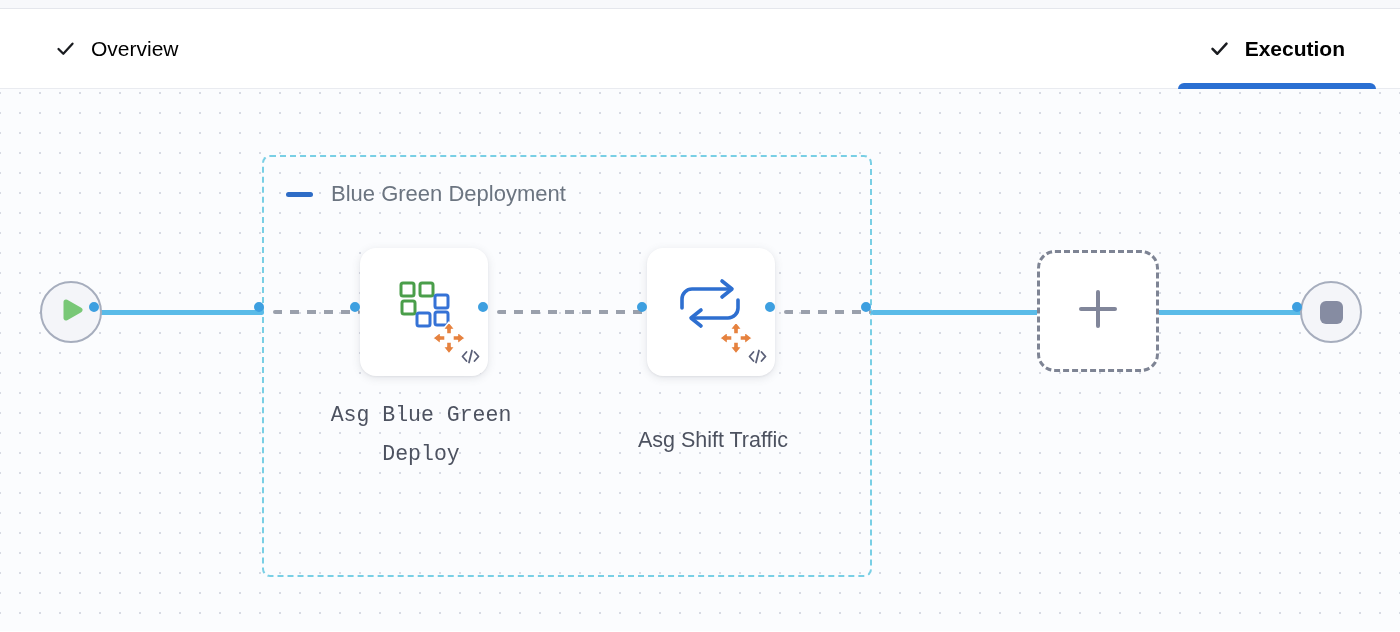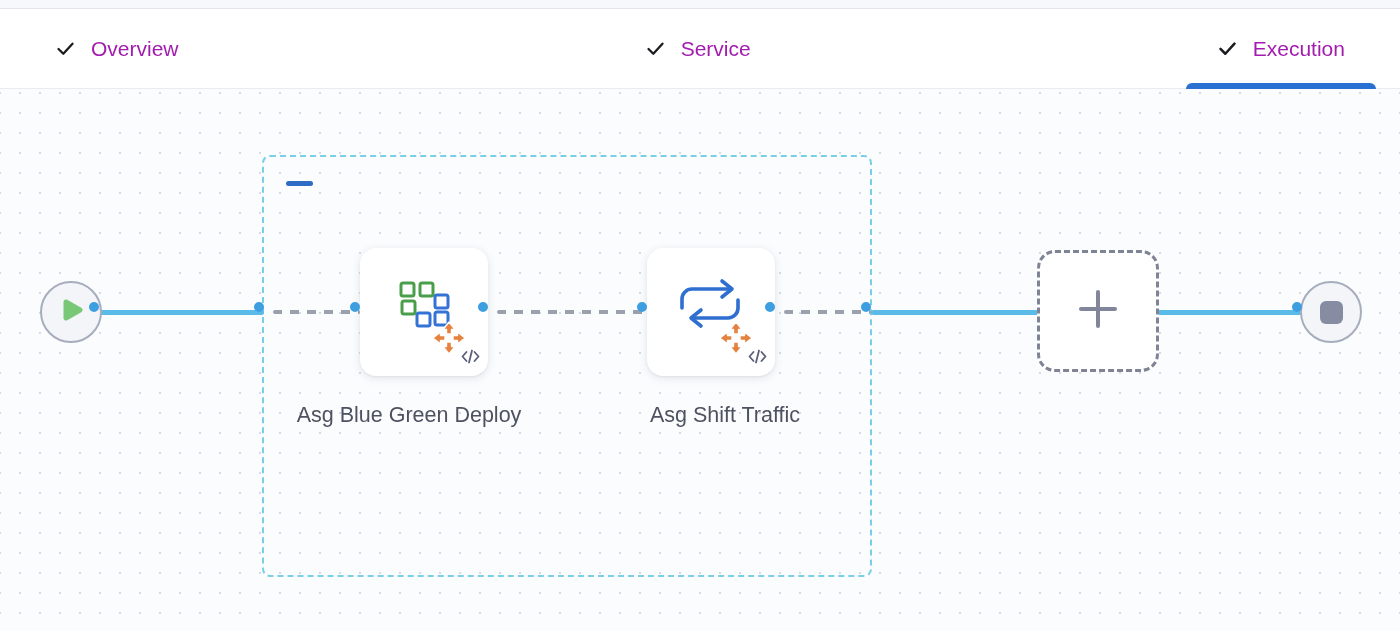--- a/index.html
+++ b/index.html
@@ -7,23 +7,23 @@
               font-family:"Liberation Sans","DejaVu Sans",sans-serif; }
 
   
   .top-strip { height:9px; background:#f7f8fb; border-bottom:1px solid #e4e6ec; }
 
   
   .tabbar { height:80px; background:#ffffff; border-bottom:1px solid #e9ebf0;
             display:flex; align-items:stretch; justify-content:space-between;
             padding:0 55px; }
   .tab { position:relative; display:flex; align-items:center; gap:15px;
-         font-size:21px; color:#a21caf; cursor:pointer; }
+         font-size:21px; color:#000000; cursor:pointer; }
   .tab .check-icon { display:flex; align-items:center; }
-  .tab.active { font-weight:400; }
+  .tab.active { font-weight:700; }
   .tab.active::after { content:''; position:absolute; left:-31px; right:-31px;
          bottom:-1px; height:6px; background:#2a6fd2; border-radius:6px 6px 0 0; }
 
   
   .canvas { position:relative; width:1400px; height:542px; background:#fbfcfe;
             background-image:radial-gradient(#d7dae3 1.2px, transparent 1.3px);
             background-size:20px 20px; background-position:10px 14px; }
 
   
   .group-box { position:absolute; left:262px; top:66px; width:610px; height:422px;
@@ -61,61 +61,54 @@
 
   
   .add-step-card { position:absolute; left:1037px; top:161px; width:122px; height:122px;
                    background:#ffffff; border:3px dashed #7e8494; border-radius:18px;
                    display:flex; align-items:center; justify-content:center;
                    cursor:pointer; z-index:3; }
 
   
   .node-label { position:absolute; top:307px; font-size:21.5px; line-height:39px;
                 color:#4d5260; text-align:center; }
-  .node-label.w1 { left:284px; width:250px; }
-  .node-label.w2 { left:600px; width:250px; }
+  .node-label.w1 { left:296px; width:250px;font-family:Liberation Mono, monospace; }
+  .node-label.w2 { left:588px; width:250px;margin-top:25px; }
   .node-label.w3 { left:1023px; width:150px; }
 </style>
 </head>
 <body>
 
 <div class="top-strip"></div>
 
 <div class="tabbar">
   <div class="tab">
     <span class="check-icon">
       <svg width="21" height="21" viewBox="0 0 24 24" fill="none" stroke="#1a1c20" stroke-width="2.6" stroke-linecap="round" stroke-linejoin="round">
           <polyline points="4 12.5 9.5 18 20 6.5"></polyline>
         </svg>
     </span>
     <span>Overview</span>
   </div>
-  <div class="tab">
-    <span class="check-icon">
-      <svg width="21" height="21" viewBox="0 0 24 24" fill="none" stroke="#1a1c20" stroke-width="2.6" stroke-linecap="round" stroke-linejoin="round">
-          <polyline points="4 12.5 9.5 18 20 6.5"></polyline>
-        </svg>
-    </span>
-    <span>Service</span>
-  </div>
   <div class="tab active">
     <span class="check-icon">
       <svg width="21" height="21" viewBox="0 0 24 24" fill="none" stroke="#1a1c20" stroke-width="2.9" stroke-linecap="round" stroke-linejoin="round">
           <polyline points="4 12.5 9.5 18 20 6.5"></polyline>
         </svg>
     </span>
     <span>Execution</span>
   </div>
 </div>
 
 <div class="canvas">
 
   <div class="group-box">
     <div class="group-head">
       <div class="collapse-minus"></div>
+      <div class="group-label">Blue Green Deployment</div>
     </div>
   </div>
 
   <div class="line solid" style="left:99px;  width:165px;"></div>
   <div class="line dashed" style="left:273px; width:87px;"></div>
   <div class="line dashed" style="left:497px; width:150px;"></div>
   <div class="line dashed" style="left:784px; width:87px;"></div>
   <div class="line solid" style="left:871px; width:431px;"></div>
 
   <div class="flow-node" style="left:40px;">

